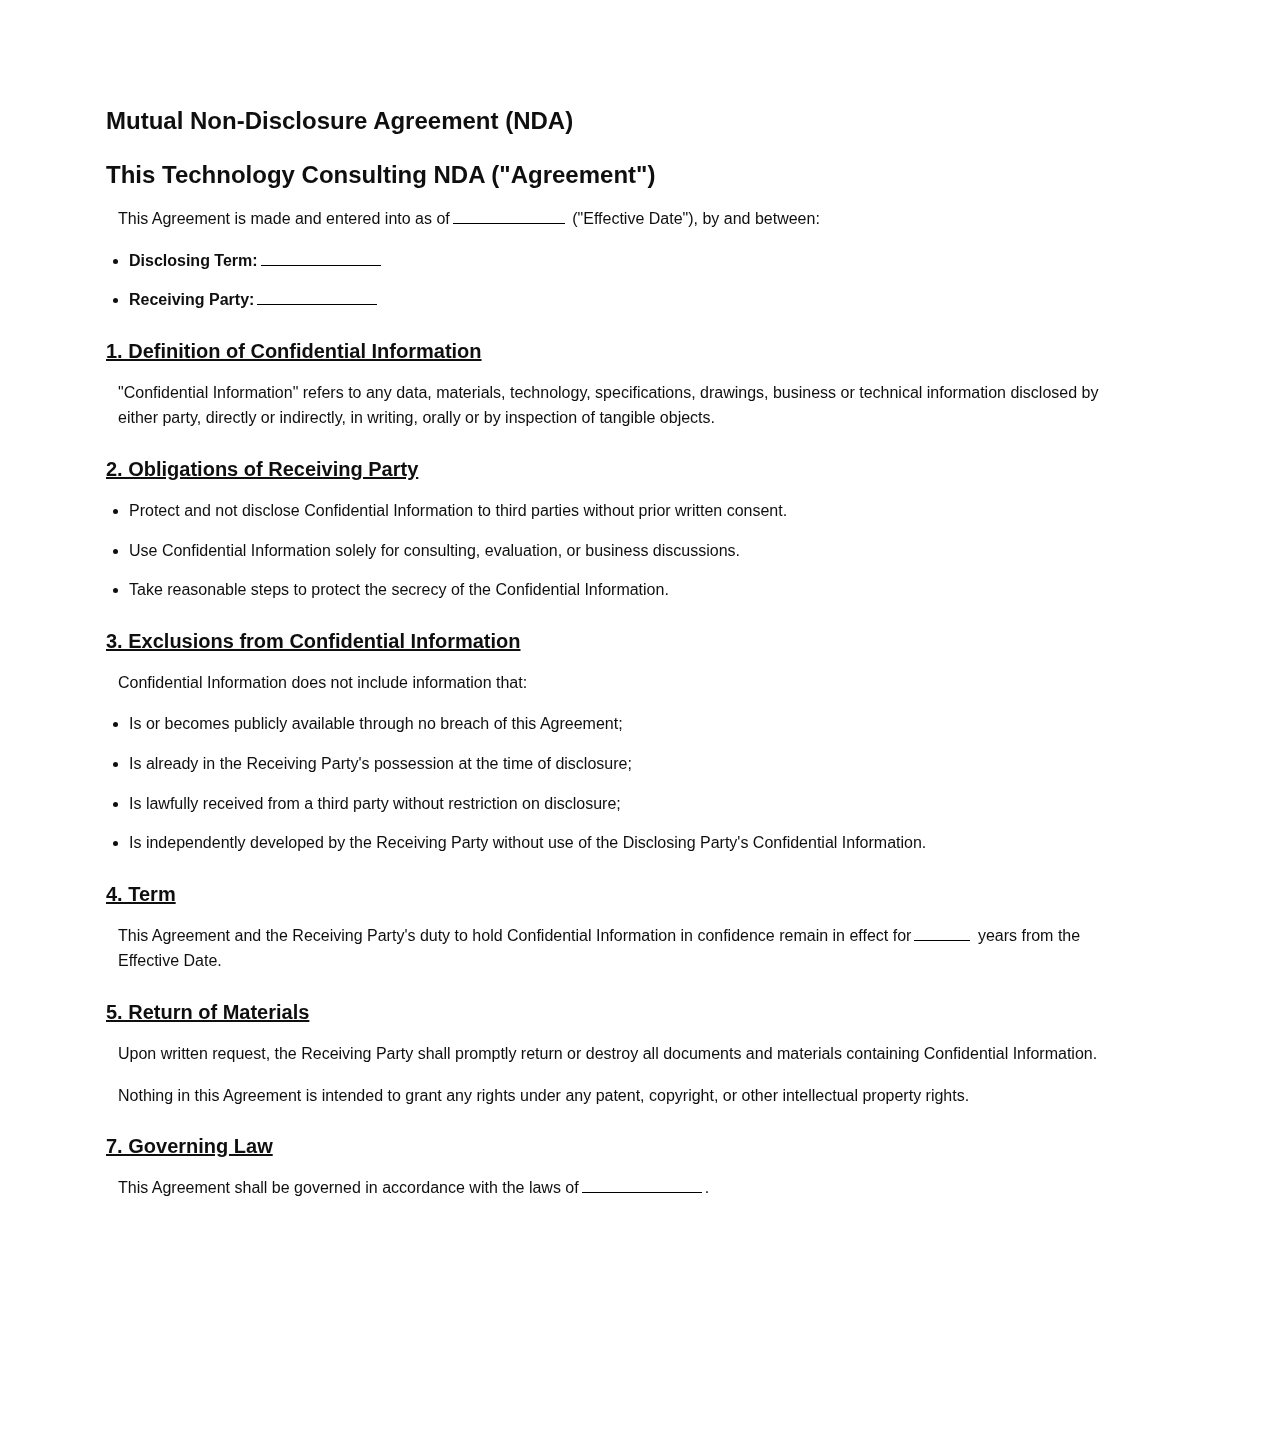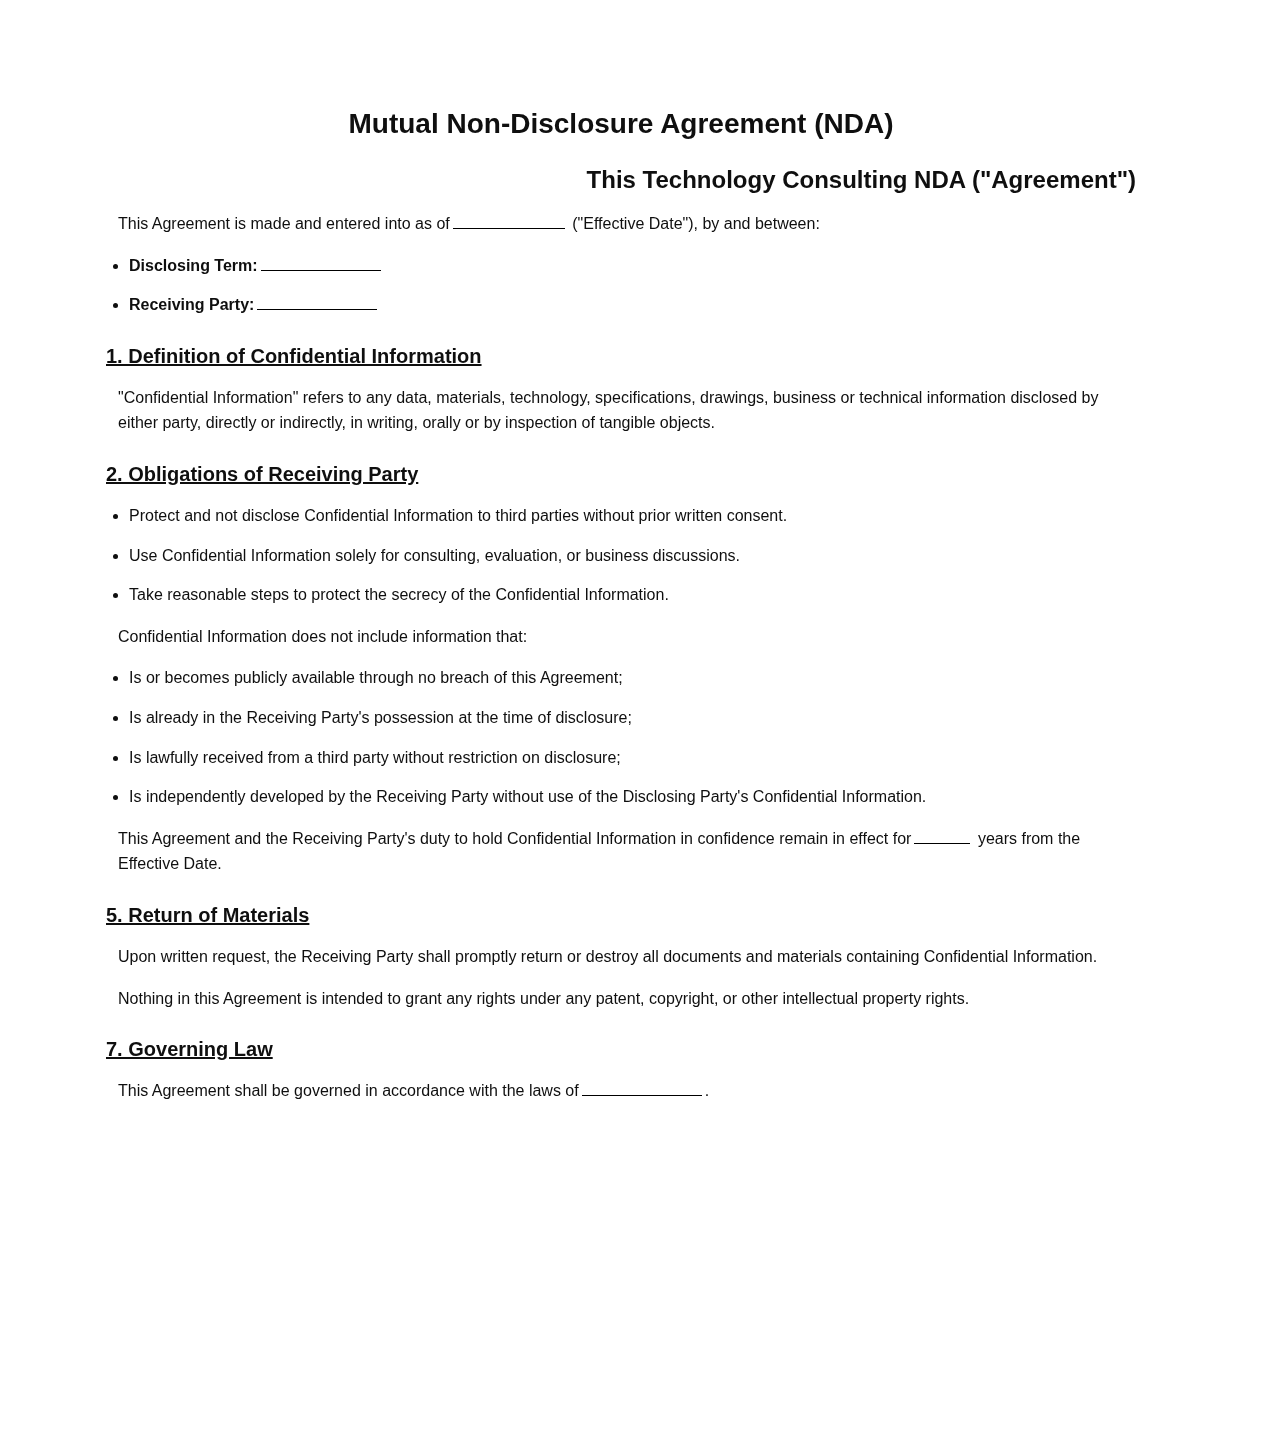--- a/index.html
+++ b/index.html
@@ -13,32 +13,30 @@
     min-height: 1455px;
     font-family: "Liberation Sans", "DejaVu Sans", sans-serif;
     font-size: 16px;
     line-height: 1.6;
     color: #0f0f0f;
   }
   .doc {
     padding: 106px 127px 60px 106px;
   }
   h1 {
-    font-size: 28px;
+    font-size: 24px;
     line-height: 1.25;
     font-weight: 700;
     margin: 0 0 8px 0;
-    text-align: center;
   }
   h2 {
     font-size: 24px;
     line-height: 1.25;
     font-weight: 700;
     margin: 24px 0 16px 0;
-    text-align: right;
   }
   h3 {
     font-size: 20px;
     line-height: 1.25;
     font-weight: 700;
     margin: 26px 0 16px 0;
     text-decoration: underline;
   }
   p {
     margin: 0 0 16px 12px;
@@ -81,28 +79,30 @@
   <h3>1. Definition of Confidential Information</h3>
   <p>"Confidential Information" refers to any data, materials, technology, specifications, drawings, business or technical information disclosed by either party, directly or indirectly, in writing, orally or by inspection of tangible objects.</p>
 
   <h3>2. Obligations of Receiving Party</h3>
   <ul>
     <li>Protect and not disclose Confidential Information to third parties without prior written consent.</li>
     <li>Use Confidential Information solely for consulting, evaluation, or business discussions.</li>
     <li>Take reasonable steps to protect the secrecy of the Confidential Information.</li>
   </ul>
 
+  <h3>3. Exclusions from Confidential Information</h3>
   <p>Confidential Information does not include information that:</p>
   <ul>
     <li>Is or becomes publicly available through no breach of this Agreement;</li>
     <li>Is already in the Receiving Party's possession at the time of disclosure;</li>
     <li>Is lawfully received from a third party without restriction on disclosure;</li>
     <li>Is independently developed by the Receiving Party without use of the Disclosing Party's Confidential Information.</li>
   </ul>
 
+  <h3>4. Term</h3>
   <p><span>This Agreement and the Receiving Party's duty to hold Confidential Information in confidence remain in effect for</span><span class="blank blank-sm"></span> <span>years from the Effective Date.</span></p>
 
   <h3>5. Return of Materials</h3>
   <p>Upon written request, the Receiving Party shall promptly return or destroy all documents and materials containing Confidential Information.</p>
 
   <p>Nothing in this Agreement is intended to grant any rights under any patent, copyright, or other intellectual property rights.</p>
 
   <h3>7. Governing Law</h3>
   <p><span>This Agreement shall be governed in accordance with the laws of</span><span class="blank blank-law"></span><span>.</span></p>
 

